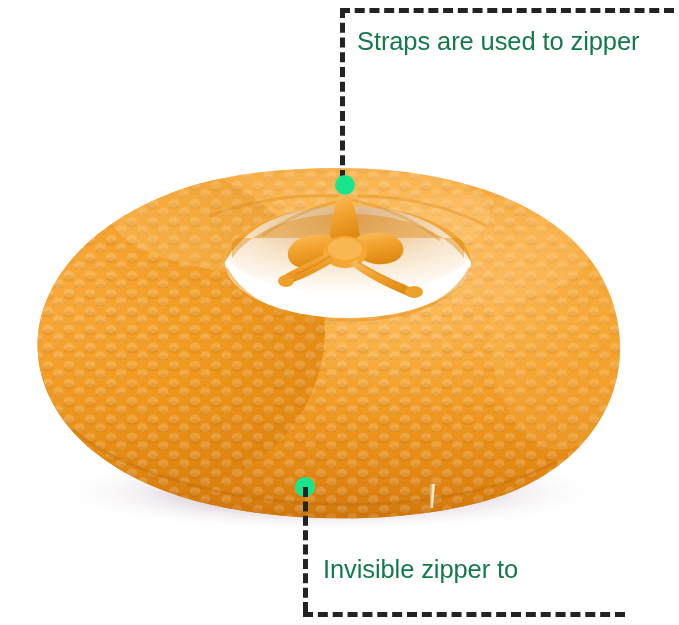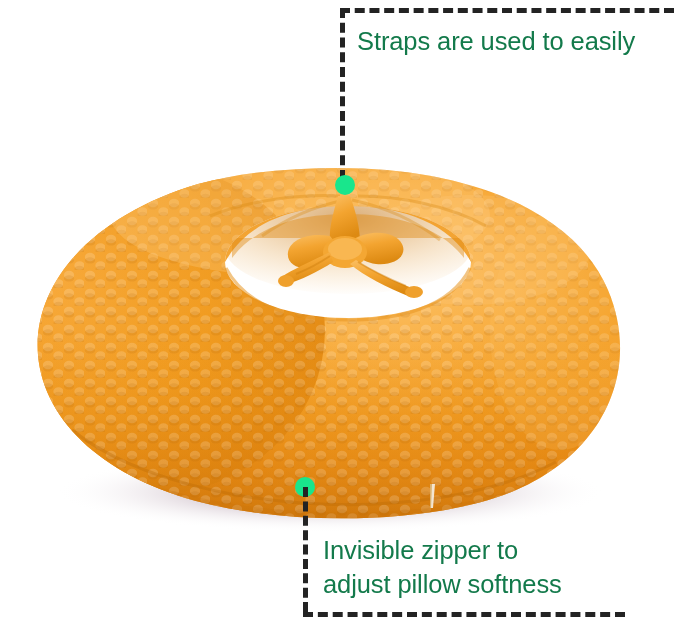--- a/index.html
+++ b/index.html
@@ -37,21 +37,21 @@
     letter-spacing: -0.1px;
     white-space: nowrap;
   }
   #callout-top-text {
     left: 357px;
     top: 24px;
     text-align: left;
   }
   #callout-bottom-text {
     left: 323px;
-    top: 533px;
+    top: 552px;
     text-align: left;
   }
   .callout-line {
     position: absolute;
   }
   .dash-h {
     height: 0;
     border-top: 5px dashed #232323;
   }
   .dash-v {
@@ -214,25 +214,24 @@
       <path d="M430 484 L 435 484 L 433 508 L 430 508 Z" fill="#f6f1e6" opacity="0.9"></path>
       <path d="M430 484 L 432 484 L 431 508 L 430 508 Z" fill="#c98f2e" opacity="0.6"></path>
     </g>
   </svg>
 
   <div class="callout-line dash-h" style="left:340px; top:8px; width:334px;"></div>
   <div class="callout-line dash-v" style="left:340px; top:8px; height:172px;"></div>
   <div class="dot" style="left:335px; top:175px;"></div>
 
   <div id="callout-top-text" class="callout-text">
-    <div>Straps are used to easily</div>
+    <div>Straps are used to zipper</div>
   </div>
 
   <div class="dot" style="left:295px; top:477px;"></div>
   <div class="callout-line dash-v" style="left:303px; top:487px; height:125px;"></div>
   <div class="callout-line dash-h" style="left:303px; top:612px; width:322px;"></div>
 
   <div id="callout-bottom-text" class="callout-text">
     <div>Invisible zipper to</div>
-    <div>adjust pillow softness</div>
   </div>
 
 </div>
 
 </body></html>

